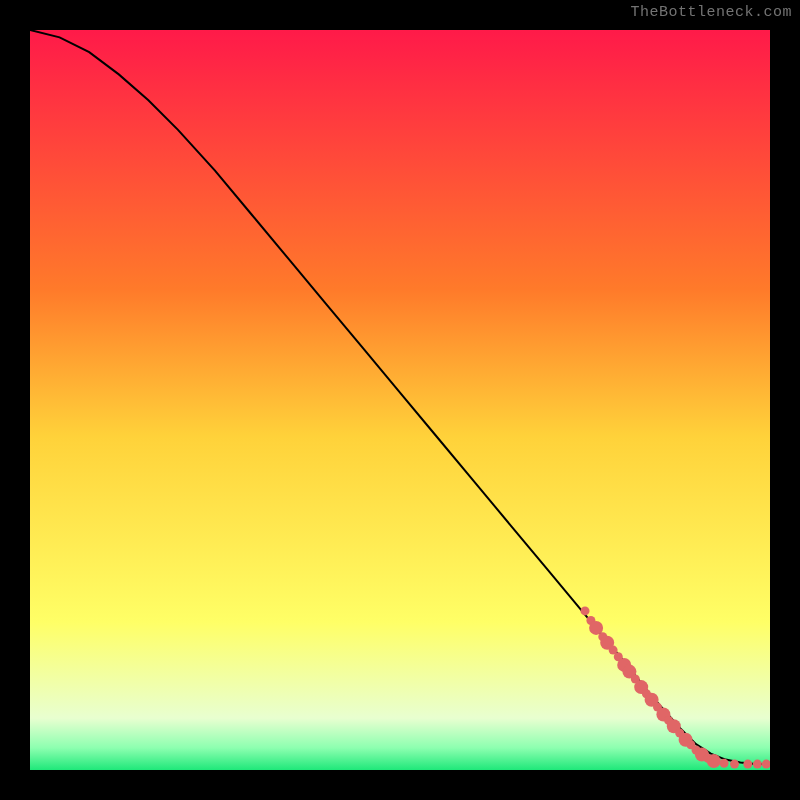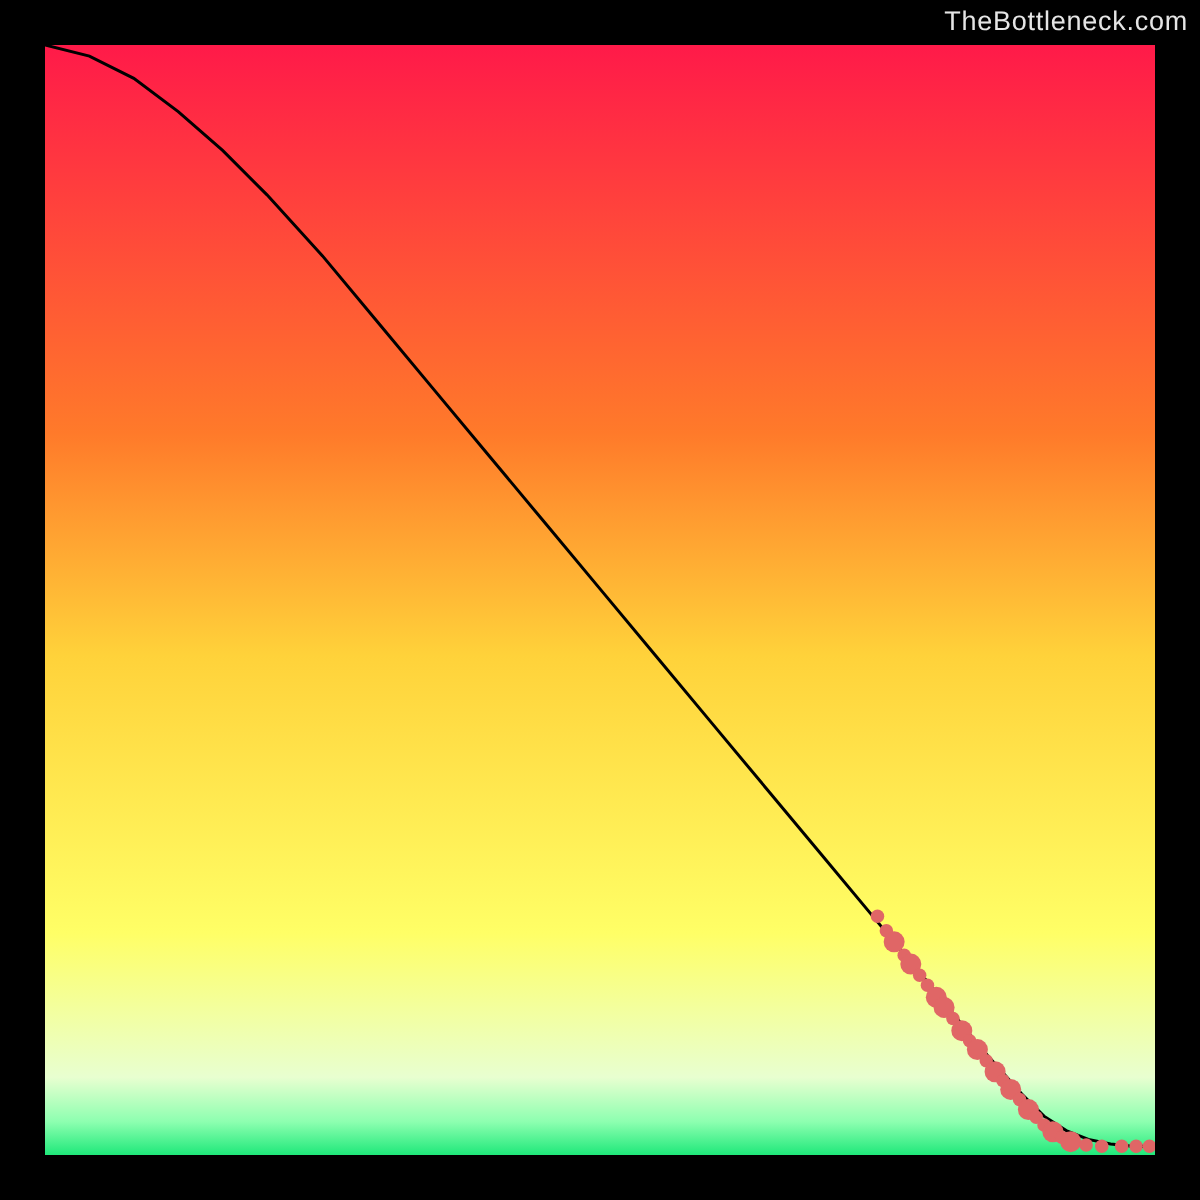--- a/index.html
+++ b/index.html
@@ -14,25 +14,26 @@
   .frame {
     position: relative;
     width: 800px;
     height: 800px;
     background: #000;
   }
   .watermark {
     position: absolute;
     top: 4px;
     right: 8px;
-    color: #e5e5e5;
-    font-size: 18px;
+    color: #737373;
+    font-size: 15px;
     font-weight: 500;
     letter-spacing: 0.5px;
     z-index: 10;
+    font-family: Liberation Mono, monospace;
   }
   .plot {
     position: absolute;
     left: 30px;
     top: 30px;
     width: 740px;
     height: 740px;
   }
   .plot svg {
     width: 100%;

